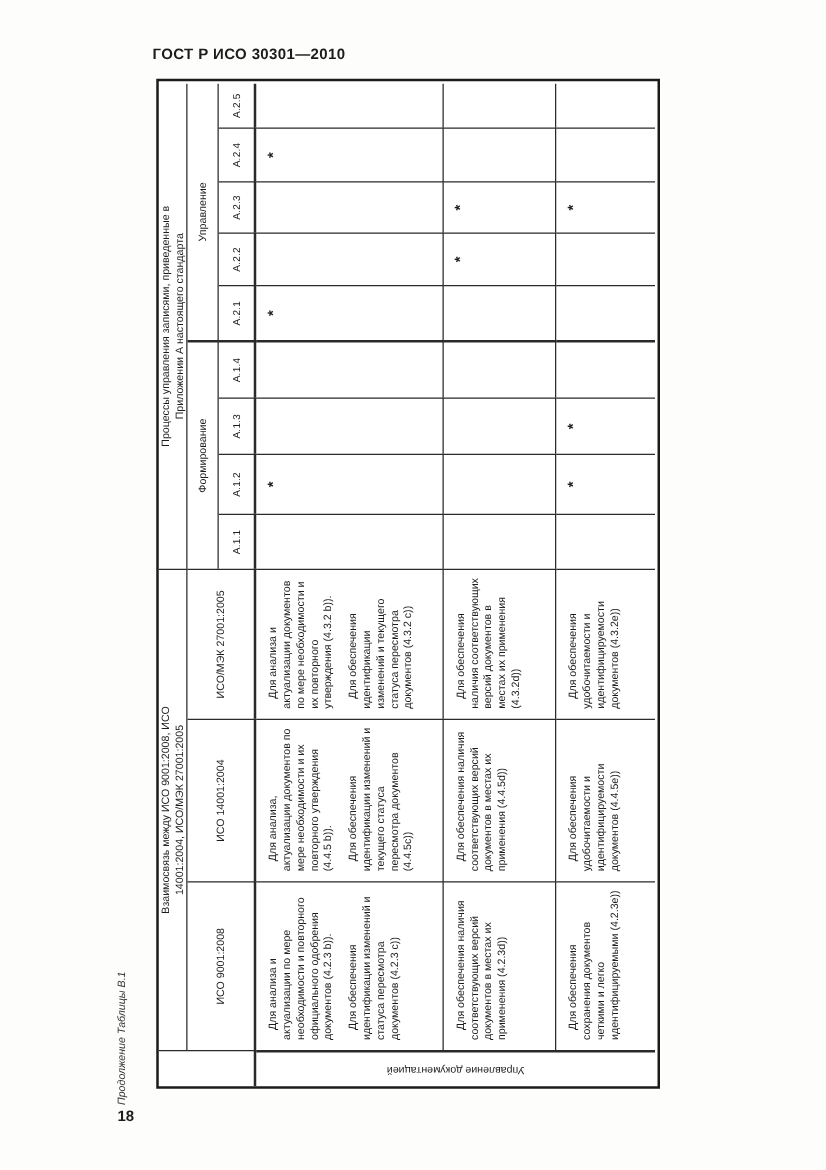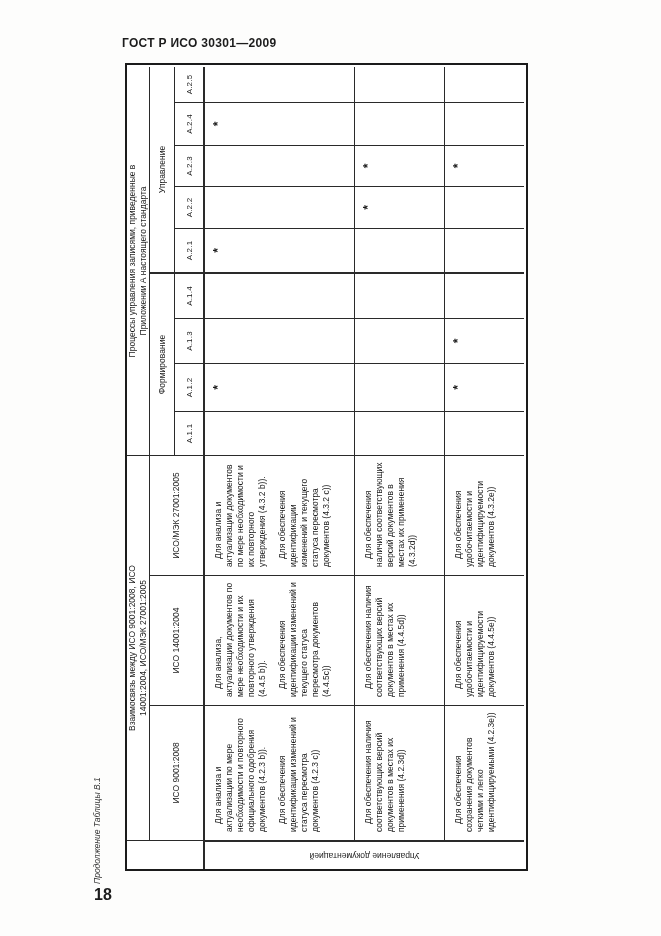--- a/index.html
+++ b/index.html
@@ -1,20 +1,20 @@
 <!DOCTYPE html>
 <html><head>
 <meta charset="utf-8">
 <style>
   html,body{margin:0;padding:0;}
   body{width:661px;height:936px;position:relative;background:#fdfdfc;overflow:hidden;
        font-family:"Liberation Sans",sans-serif;color:#1c1c1c;}
   .abs{position:absolute;}
   #running-header{left:122px;top:36px;font-size:12px;font-weight:bold;letter-spacing:.3px;}
-  #page-number{left:94px;top:886px;font-size:16px;font-weight:bold;}
+  #page-number{left:94px;top:886px;font-size:12px;font-weight:bold;}
   #table-caption{left:92px;top:884px;transform-origin:0 0;transform:rotate(-90deg);
        font-size:8.5px;font-style:italic;white-space:nowrap;color:#333;}
   
   #rot{left:125px;top:871px;width:808px;height:403px;transform-origin:0 0;transform:rotate(-90deg);}
   #grid{width:808px;height:403px;display:grid;border:2px solid #1b1b1b;box-sizing:border-box;
         grid-template-columns:29px 135px 130px 120px 44px 48px 45px 46px 44px 42px 41px 43px 35px;
         grid-template-rows:23px 25px 30px 150px 90px 79px;background:#fff;}
   .cell{border-right:1px solid #2a2a2a;border-bottom:1px solid #2a2a2a;box-sizing:border-box;
         display:flex;align-items:center;justify-content:center;text-align:center;
         font-size:8.5px;line-height:11px;overflow:hidden;}
@@ -27,21 +27,21 @@
   .txt{align-items:flex-start;justify-content:flex-start;text-align:left;
        padding:8px 6px 0 8px;display:block;}
   .para{text-indent:8px;margin:0 0 9px 0;}
   .mark{align-items:flex-start;padding-top:8px;font-size:12px;line-height:10px;font-weight:bold;}
   .vert{transform:rotate(-90deg);white-space:nowrap;}
   .w175{max-width:178px;} .w205{max-width:210px;}
 </style>
 </head>
 <body>
 
-<div class="abs" id="running-header">ГОСТ Р ИСО 30301—2009</div>
+<div class="abs" id="running-header">ГОСТ Р ИСО 30301—2010</div>
 
 <div class="abs" id="table-caption">Продолжение Таблицы В.1</div>
 
 <div class="abs" id="rot">
   <div id="grid">
 
     <div class="cell bb2" style="grid-area:1/1/4/2;"></div>
 
     <div class="cell hdr" style="grid-area:1/2/2/5;">
       <span class="w175">Взаимосвязь между ИСО 9001:2008, ИСО 14001:2004, ИСО/МЭК 27001:2005</span>

